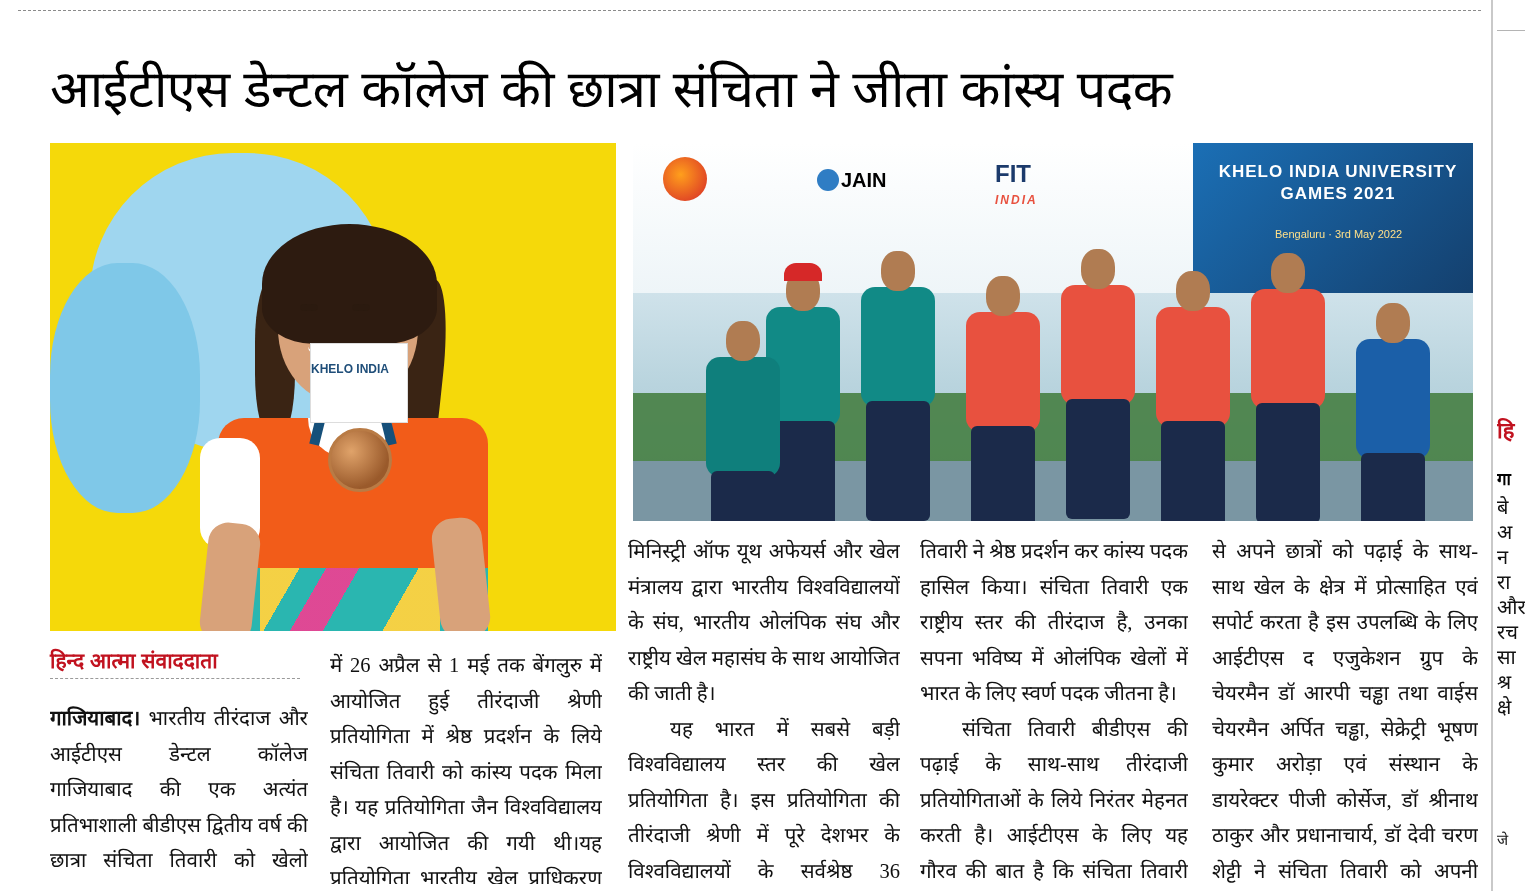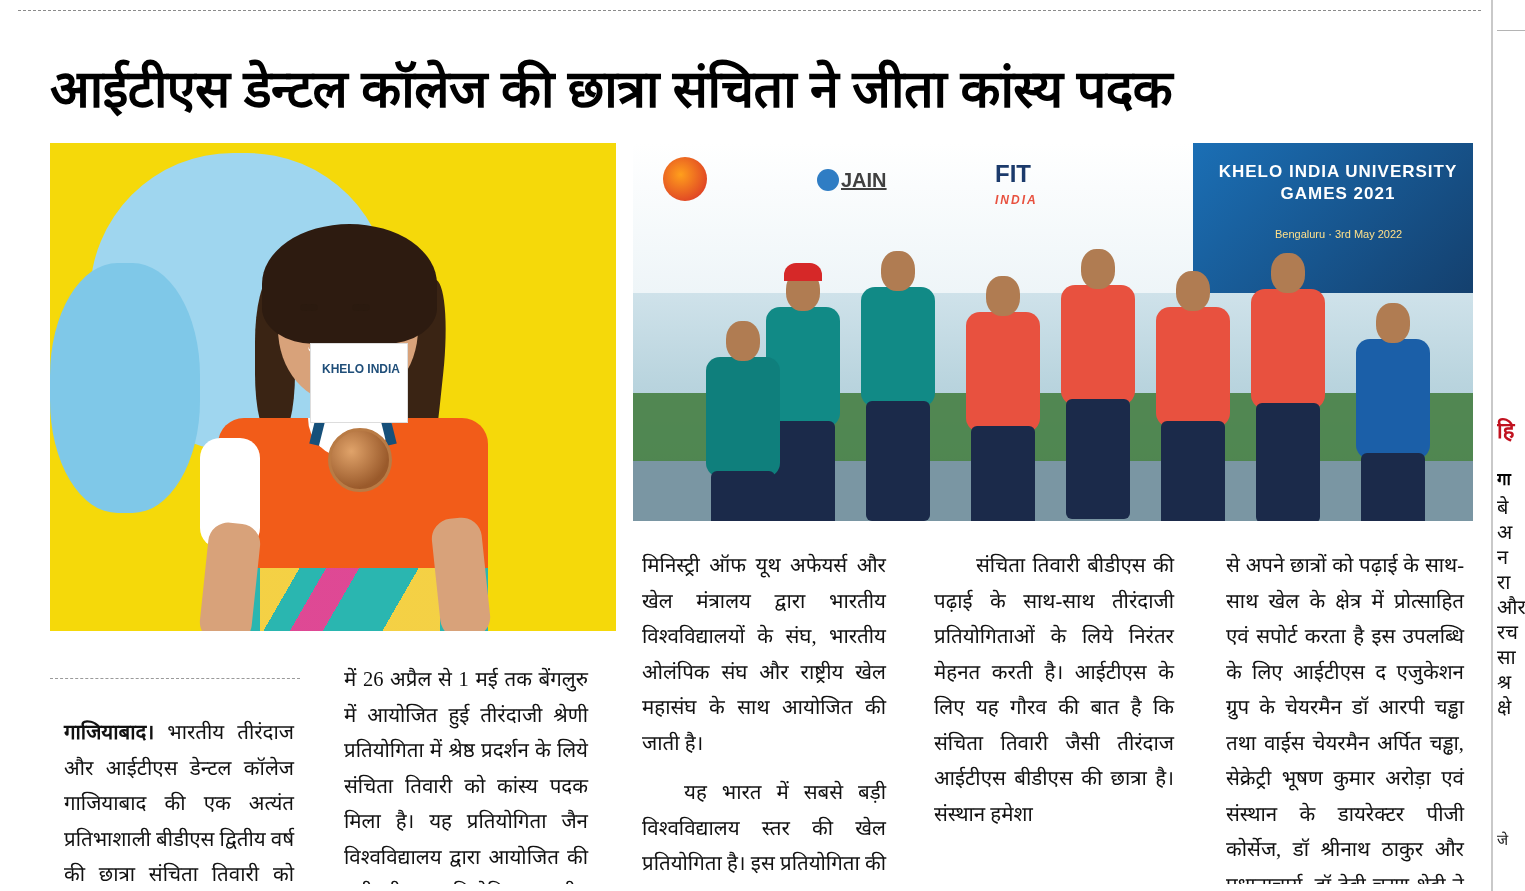--- a/index.html
+++ b/index.html
@@ -53,21 +53,21 @@
   .right-strip .rs-body2{
     position:absolute;left:0;top:828px;width:28px;height:60px;
     font-size:15px;line-height:25px;
     overflow:hidden;color:#111;
   }
 
   
   .headline{
     position:absolute;left:50px;top:58px;width:1420px;
     font-family:"Liberation Sans", sans-serif;
-    font-weight:bold;
+    font-weight:normal;
     font-size:52px;
     line-height:62px;
     letter-spacing:-0.5px;
     color:#000;
     white-space:nowrap;
   }
 
   
   .photo-left{
     position:absolute;left:50px;top:143px;width:566px;height:488px;
@@ -154,21 +154,21 @@
   }
   .pl-medal-ribbon2{
     position:absolute;left:176px;top:118px;width:10px;height:90px;
     background:#16507a;transform:rotate(-14deg);
   }
   .pl-card{
     position:absolute;left:110px;top:105px;width:96px;height:78px;
     background:#ffffff;border:1px solid #ddd;
   }
   .pl-card-t{
-    position:absolute;left:0;top:18px;width:100px;text-align:center;
+    position:absolute;left:0;top:18px;width:100px;
     font-family:"Liberation Sans", sans-serif;font-weight:bold;
     font-size:12px;line-height:14px;color:#1f4e79;
   }
   .pl-medal{
     position:absolute;left:128px;top:190px;width:58px;height:58px;border-radius:50%;
     background:radial-gradient(circle at 35% 35%, #e0a36a, #9a5a2b 70%);
     border:3px solid #b97b45;
   }
   .pl-smile{
     position:absolute;left:108px;top:92px;width:80px;height:26px;
@@ -201,21 +201,21 @@
     color:#ffe08a;font-family:"Liberation Sans", sans-serif;
     font-size:11px;line-height:14px;padding-left:30px;
   }
   .pr-logo1{
     position:absolute;left:30px;top:14px;width:44px;height:44px;border-radius:50%;
     background:radial-gradient(circle at 40% 40%,#ff9f1c,#d62828);
   }
   .pr-jain{
     position:absolute;left:208px;top:26px;width:120px;height:26px;
     font-family:"Liberation Sans", sans-serif;font-weight:bold;
-    font-size:20px;color:#404040;text-decoration:underline;
+    font-size:20px;color:#000000;
   }
   .pr-jain-dot{
     position:absolute;left:184px;top:26px;width:22px;height:22px;border-radius:50%;
     background:#2f7dc4;
   }
   .pr-fit{
     position:absolute;left:362px;top:18px;width:120px;
     font-family:"Liberation Sans", sans-serif;font-weight:bold;
     font-size:24px;color:#1b3a6b;line-height:26px;
   }
@@ -250,21 +250,21 @@
   }
   .col{
     position:absolute;
     font-size:20.5px;
     line-height:35.5px;
     color:#111111;
     text-align:justify;
     text-justify:inter-word;
     overflow:hidden;
   }
-  .col p{margin:14px;text-indent:0;}
+  .col p{margin:0;text-indent:0;}
   .col p + p{margin-top:0;}
   .col .indent{text-indent:42px;}
   .c1{left:50px;top:700px;width:258px;height:182px;}
   .c2{left:330px;top:648px;width:272px;height:236px;}
   .c3{left:628px;top:534px;width:272px;height:350px;}
   .c4{left:920px;top:534px;width:268px;height:350px;}
   .c5{left:1212px;top:534px;width:266px;height:350px;}
   .lead{font-family:"Liberation Sans", sans-serif;font-weight:bold;}
 </style>
 </head>
@@ -368,32 +368,34 @@
       <div class="a-legs"></div>
       <div class="a-head"></div>
     </div>
     <div class="athlete" style="left:710px;height:218px;width:100px;">
       <div class="a-body" style="background:#1b5fa8;"></div>
       <div class="a-legs"></div>
       <div class="a-head"></div>
     </div>
   </div>
 
+  <div class="byline">हिन्द आत्मा संवाददाता</div>
   <div class="byline-rule"></div>
 
   <div class="col c1">
     <p><span class="lead">गाजियाबाद।</span> भारतीय तीरंदाज और आईटीएस डेन्टल कॉलेज गाजियाबाद की एक अत्यंत प्रतिभाशाली बीडीएस द्वितीय वर्ष की छात्रा संचिता तिवारी को खेलो इंडिया यूनिवर्सिटी गेम्स-2021</p>
   </div>
   <div class="col c2">
     <p>में 26 अप्रैल से 1 मई तक बेंगलुरु में आयोजित हुई तीरंदाजी श्रेणी प्रतियोगिता में श्रेष्ठ प्रदर्शन के लिये संचिता तिवारी को कांस्य पदक मिला है। यह प्रतियोगिता जैन विश्वविद्यालय द्वारा आयोजित की गयी थी।यह प्रतियोगिता भारतीय खेल प्राधिकरण (एसएआई)</p>
   </div>
   <div class="col c3">
     <p>मिनिस्ट्री ऑफ यूथ अफेयर्स और खेल मंत्रालय द्वारा भारतीय विश्वविद्यालयों के संघ, भारतीय ओलंपिक संघ और राष्ट्रीय खेल महासंघ के साथ आयोजित की जाती है।</p>
     <p class="indent">यह भारत में सबसे बड़ी विश्वविद्यालय स्तर की खेल प्रतियोगिता है। इस प्रतियोगिता की तीरंदाजी श्रेणी में पूरे देशभर के विश्वविद्यालयों के सर्वश्रेष्ठ 36 प्रतिभागियों ने भाग लिया। संचिता</p>
   </div>
   <div class="col c4">
+    <p>तिवारी ने श्रेष्ठ प्रदर्शन कर कांस्य पदक हासिल किया। संचिता तिवारी एक राष्ट्रीय स्तर की तीरंदाज है, उनका सपना भविष्य में ओलंपिक खेलों में भारत के लिए स्वर्ण पदक जीतना है।</p>
     <p class="indent">संचिता तिवारी बीडीएस की पढ़ाई के साथ-साथ तीरंदाजी प्रतियोगिताओं के लिये निरंतर मेहनत करती है। आईटीएस के लिए यह गौरव की बात है कि संचिता तिवारी जैसी तीरंदाज आईटीएस बीडीएस की छात्रा है। संस्थान हमेशा</p>
   </div>
   <div class="col c5">
     <p>से अपने छात्रों को पढ़ाई के साथ-साथ खेल के क्षेत्र में प्रोत्साहित एवं सपोर्ट करता है इस उपलब्धि के लिए आईटीएस द एजुकेशन ग्रुप के चेयरमैन डॉ आरपी चड्ढा तथा वाईस चेयरमैन अर्पित चड्ढा, सेक्रेट्री भूषण कुमार अरोड़ा एवं संस्थान के डायरेक्टर पीजी कोर्सेज, डॉ श्रीनाथ ठाकुर और प्रधानाचार्य, डॉ देवी चरण शेट्टी ने संचिता तिवारी को अपनी शुभकामनाएँ दी और छात्रा के उज्जवल भविष्य की कामना की।</p>
   </div>
 
 </div>
 
 </body></html>

